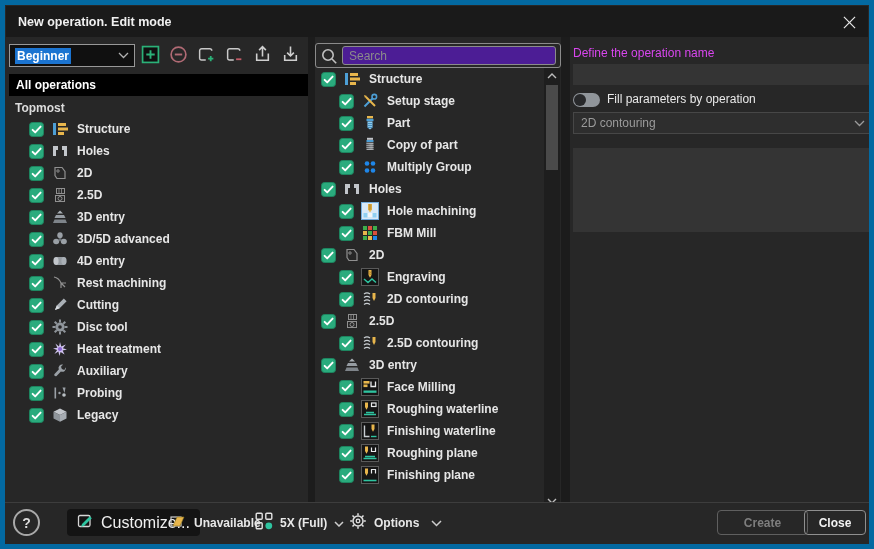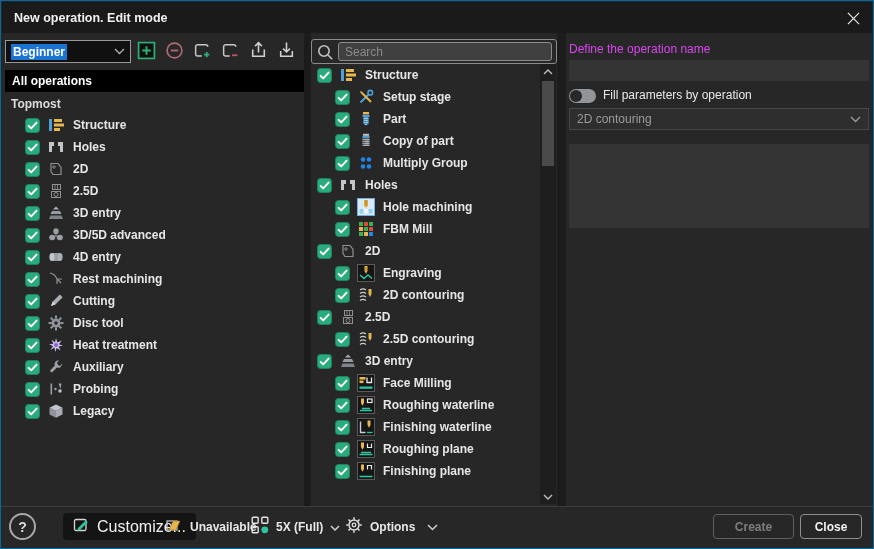--- a/index.html
+++ b/index.html
@@ -1,16 +1,16 @@
 <!DOCTYPE html>
 <html><head>
 <meta charset="utf-8">
 <style>
   html,body{margin:0;padding:0;background:#111;}
-  .dlg{position:relative;width:874px;height:549px;background:#272727;border:1px solid #0369a1;
+  .dlg{position:relative;width:874px;height:549px;background:#272727;border:5px solid #0369a1;
        box-sizing:border-box;font-family:"Liberation Sans",sans-serif;overflow:hidden;}
   
   .titlebar{position:absolute;left:1px;top:1px;right:1px;height:31px;background:#1a1a1a;
             display:flex;align-items:center;padding:0 12px;box-sizing:border-box;}
   .title-text{color:#f0f0f0;font-size:12.5px;font-weight:700;}
   .close-x{position:absolute;right:11px;top:9px;width:15px;height:15px;display:flex;align-items:center;justify-content:center;}
   
   .vdiv{position:absolute;top:32px;bottom:41px;background:#1c1c1c;}
   #vdiv1{left:303px;width:7px;} #vdiv2{left:556px;width:9px;}
   
@@ -33,21 +33,21 @@
   .icon-box{width:18px;height:18px;box-sizing:border-box;background:#161616;border:1px solid #5a5a5a;
             display:flex;align-items:center;justify-content:center;margin-left:7px;flex:0 0 18px;}
   .icon-box.hl{background:#d8e9f7;border-color:#74aede;}
   .icon-box .ic{margin-left:0;flex:0 0 16px;width:16px;height:16px;}
   .lbl{margin-left:8px;color:#e6e6e6;font-size:12px;font-weight:700;white-space:nowrap;text-align:center;}
   .lp-list .row{padding-left:20px;}
   
   .search-wrap{position:absolute;left:310px;top:38px;width:246px;height:25px;border:1px solid #8b8b8b;
                border-radius:3px;box-sizing:border-box;display:flex;align-items:center;padding:0 4px;}
   .search-wrap .mag{display:flex;margin-right:4px;}
-  .search-input{flex:1;height:19px;background:#404040;border:1px solid #8b8b8b;border-radius:3px;
+  .search-input{flex:1;height:19px;background:#4c1d95;border:1px solid #8b8b8b;border-radius:3px;
                 color:#e6e6e6;font-size:12px;padding:0 6px;box-sizing:border-box;font-family:inherit;outline:none;}
   .search-input::placeholder{color:#8b8b8b;}
   .tree{position:absolute;left:310px;top:63px;width:229px;height:440px;overflow:hidden;}
   .tree .row.lvl0{padding-left:6px;}
   .tree .row.lvl1{padding-left:24px;}
   .scrollbar{position:absolute;left:539px;top:63px;width:16px;height:440px;background:#1e1e1e;}
   .sb-btn{position:absolute;left:0;width:16px;height:13px;display:flex;align-items:center;justify-content:center;}
   .sb-up{top:1px;} .sb-down{bottom:1px;}
   .sb-thumb{position:absolute;left:2px;top:17px;width:12px;height:85px;background:#4a4a4a;}
   
@@ -66,21 +66,21 @@
   .footer{position:absolute;left:0;right:0;bottom:0;height:41px;border-top:1px solid #3d3d3d;background:#272727;}
   .help{position:absolute;left:8px;top:6px;width:27px;height:27px;border-radius:50%;border:2px solid #a9a9a9;
         color:#dcdcdc;display:flex;align-items:center;justify-content:center;font-size:14px;font-weight:700;box-sizing:border-box;}
   .customize{position:absolute;left:62px;top:6px;height:27px;background:#141414;border-radius:4px;
              display:flex;align-items:center;padding:0 10px;gap:7px;color:#f0f0f0;font-size:16px;font-weight:400;}
   .f-item{position:absolute;top:6px;height:27px;display:flex;align-items:center;gap:7px;
           color:#e8e8e8;font-size:12px;font-weight:700;}
   #f-unavail{left:163px;} #f-view{left:250px;} #f-options{left:344px;} #f-extra{left:426px;}
   .btn-dialog{position:absolute;top:7px;height:25px;border-radius:4px;background:transparent;font-size:12px;
               font-weight:700;display:flex;align-items:center;justify-content:center;box-sizing:border-box;}
-  #btn-create{left:712px;width:81px;border:1px solid #5f5f5f;color:#7e7e7e;}
+  #btn-create{left:712px;width:91px;border:1px solid #5f5f5f;color:#7e7e7e;}
   #btn-close{left:799px;width:62px;border:1px solid #8f8f8f;color:#f2f2f2;}
 </style>
 </head>
 <body>
 
 <div class="dlg">
 
   <div class="titlebar">
     <span class="title-text">New operation. Edit mode</span>
     <span class="close-x">

